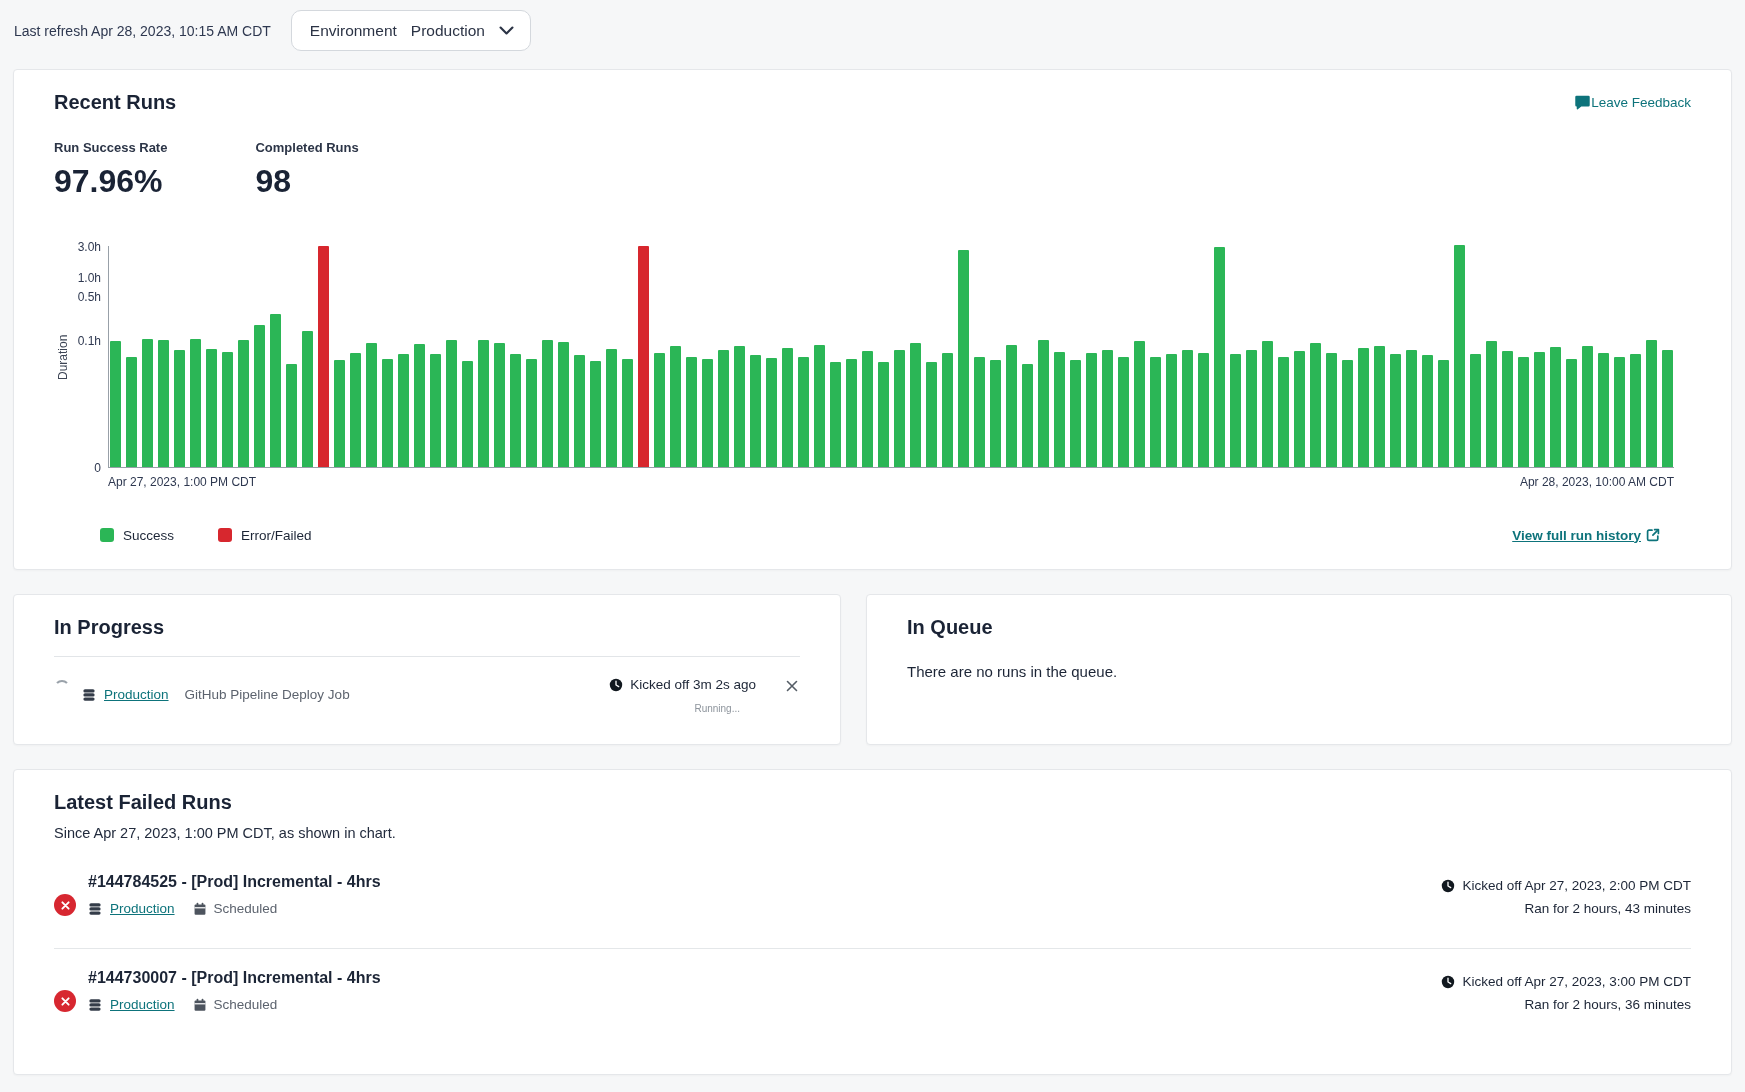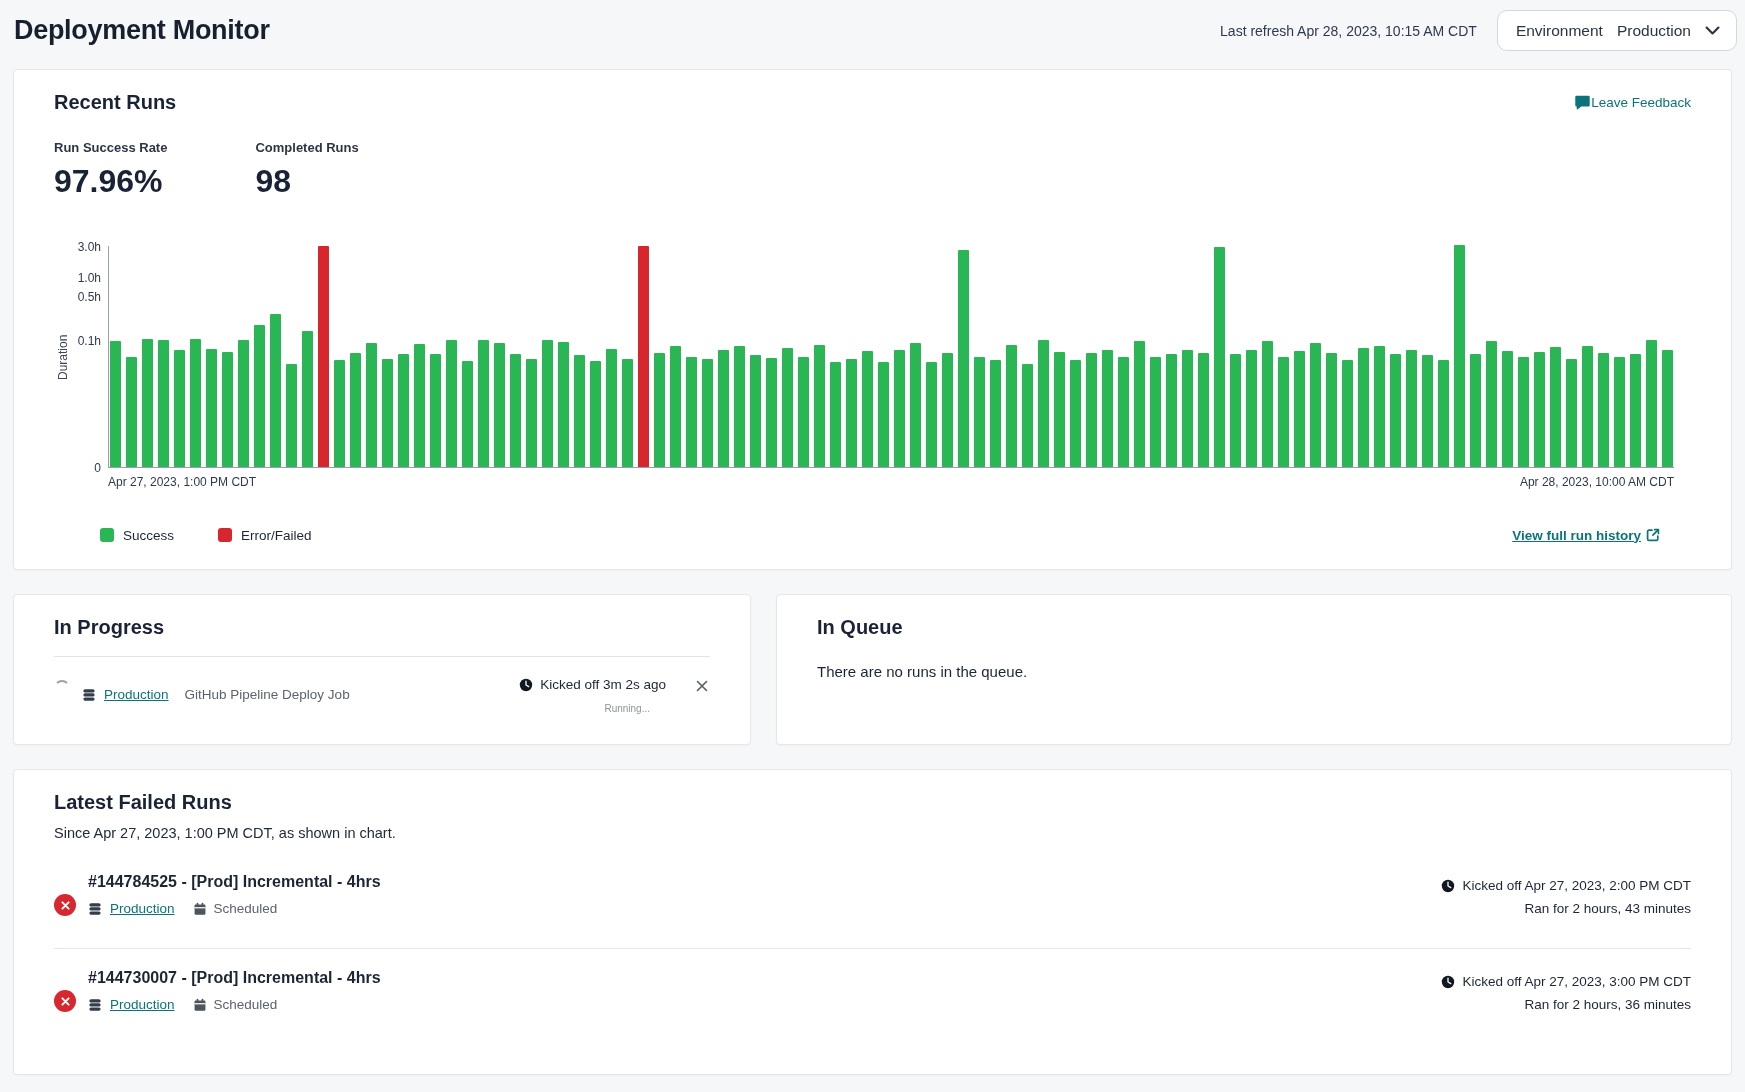--- a/index.html
+++ b/index.html
@@ -52,21 +52,21 @@
   .x-labels { display:flex; justify-content:space-between; width:1566px; margin-left:54px; margin-top:7px; font-size:12px; color:#2e3850; }
   .legend-row { display:flex; justify-content:space-between; align-items:center; margin:38px 30px 0 46px; }
   .legend { display:flex; gap:44px; }
   .legend-item { display:flex; align-items:center; gap:9px; font-size:13.5px; color:#1c2536; }
   .swatch { width:14px; height:14px; border-radius:3px; }
   .view-history { display:flex; align-items:center; gap:4px; font-size:13.5px; color:#0d737b; cursor:pointer; }
   .view-history span { text-decoration:underline; font-weight:bold; }
   
   .cards-row { display:flex; gap:25px; margin:24px 13px 0; align-items:stretch; }
   .cards-row .card { margin:0; }
-  .card-inprogress { width:738px; padding:21px 40px 30px; }
+  .card-inprogress { width:828px; padding:21px 40px 30px; }
   .card-inqueue { flex:1; padding:21px 40px; }
   .hdr-divider { border-bottom:1px solid #e2e5e8; margin-top:17px; }
   .run-row { display:flex; align-items:flex-start; padding-top:20px; }
   .spinner {
     width:16px; height:16px; border:2.6px solid transparent; border-top-color:#9aa2aa;
     border-radius:50%; margin-top:3px; flex:0 0 auto;
     animation:spin 1.1s linear infinite;
   }
   @keyframes spin { to { transform:rotate(360deg); } }
   .run-main { margin-left:12px; flex:1; }
@@ -92,21 +92,20 @@
   .failed-main { margin-left:12px; flex:1; }
   .failed-right { text-align:right; }
   .ran-for { font-size:13.5px; margin-top:8px; color:#1c2536; }
   .sched { display:flex; align-items:center; gap:7px; color:#5c636e; margin-left:10px; }
   svg { display:block; }
 </style>
 </head>
 <body>
 
 <div class="page-header">
-  <div class="page-title">Deployment Monitor</div>
   <div class="header-right">
     <div class="last-refresh">Last refresh Apr 28, 2023, 10:15 AM CDT</div>
     <div class="env-select">
       <span class="env-label">Environment</span>
       <span>Production</span>
       <span>
         <svg width="19" height="19" viewBox="0 0 16 16" fill="none" stroke="#2b3345" stroke-width="1.8" stroke-linecap="round" stroke-linejoin="round">
             <path d="M3 5.5l5 5 5-5"></path>
           </svg>
       </span>

